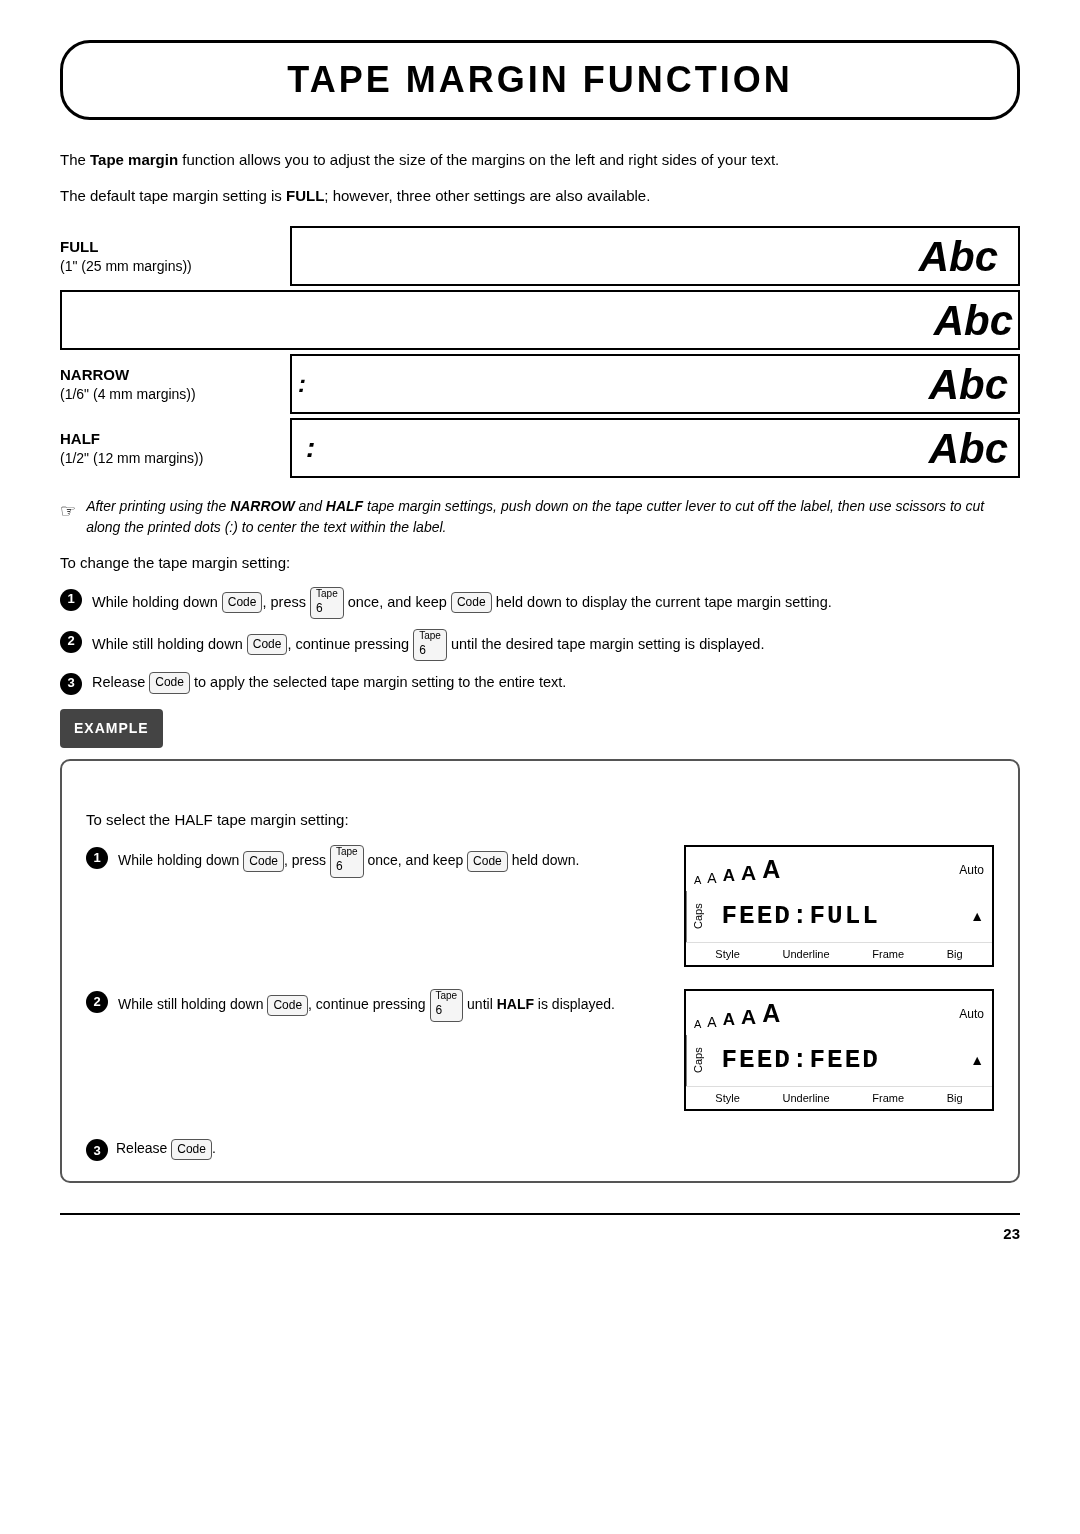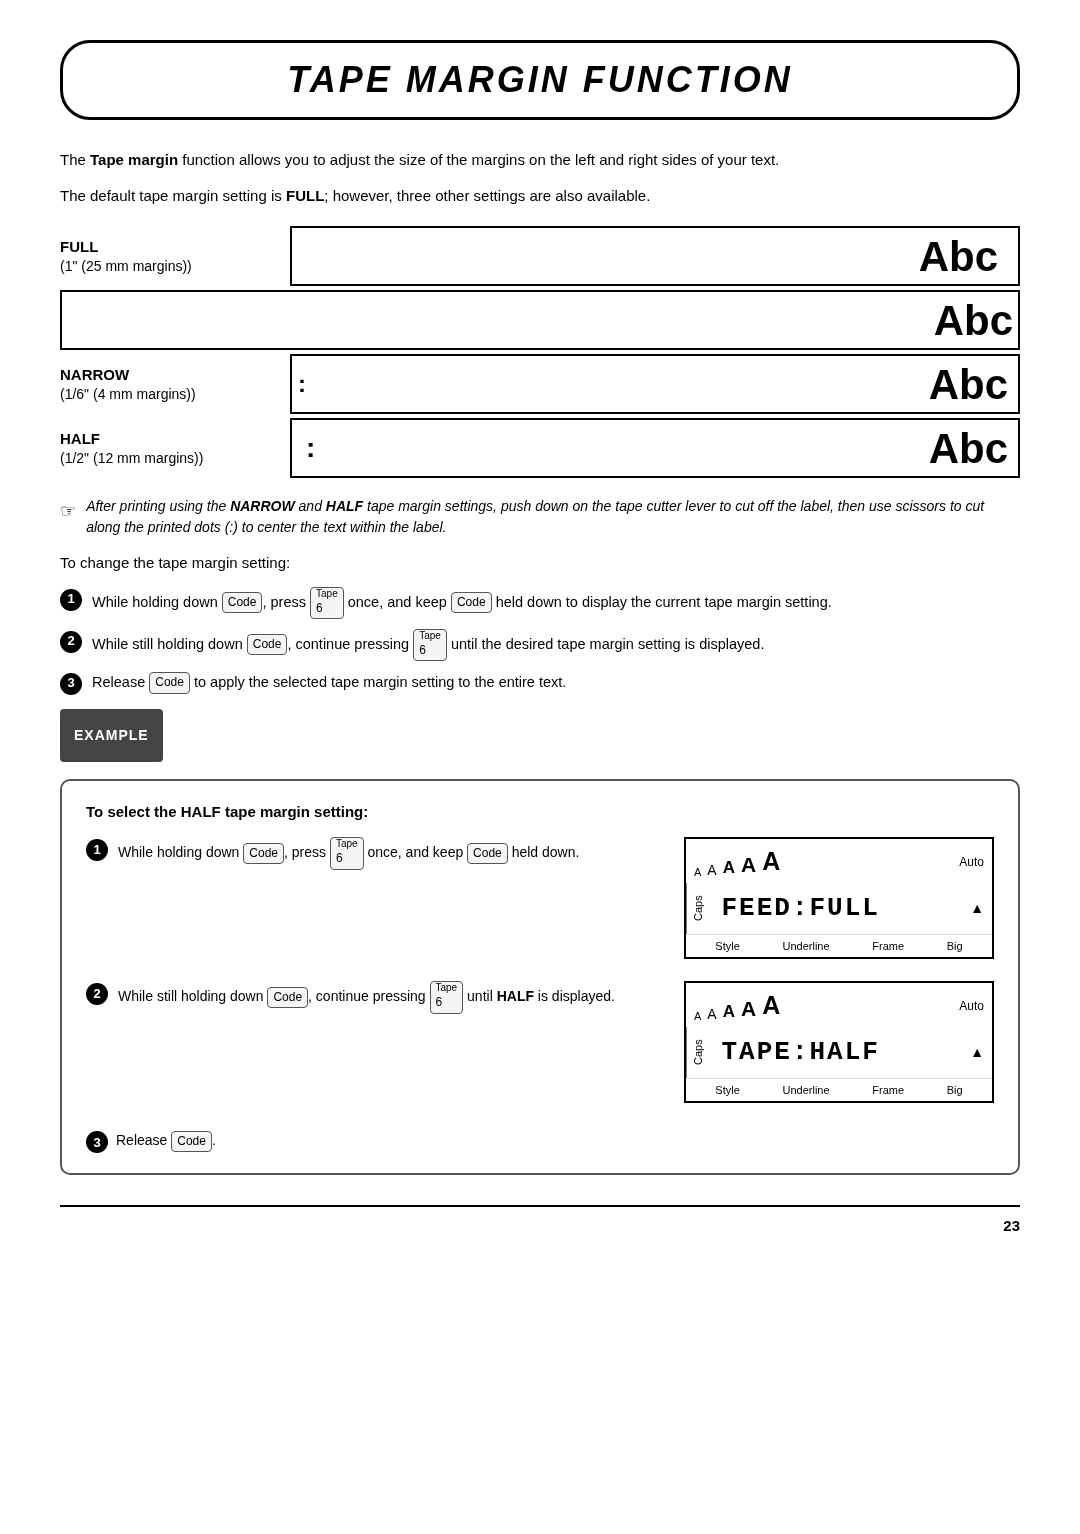--- a/index.html
+++ b/index.html
@@ -19,21 +19,20 @@
       border: 3px solid #000;
       border-radius: 30px;
       text-align: center;
       padding: 10px 30px;
       margin-bottom: 28px;
       background: #fff;
     }
     .title-text {
       font-size: 36px;
       font-weight: 900;
-      font-style: italic;
       letter-spacing: 3px;
     }
 
     
     .intro-para {
       margin-bottom: 12px;
       font-size: 15px;
       line-height: 1.6;
     }
 
@@ -62,20 +61,21 @@
     }
     .tape-sample {
       flex: 1;
       border: 2px solid #000;
       height: 60px;
       display: flex;
       align-items: center;
       position: relative;
       background: #fff;
       overflow: hidden;
+      font-style: italic;
     }
     .tape-abc {
       font-size: 42px;
       font-weight: bold;
       position: absolute;
     }
     .tape-abc.full { right: 20px; }
     .tape-abc.none { right: 5px; }
     .tape-abc.narrow { right: 10px; }
     .tape-abc.half { right: 10px; }
@@ -153,36 +153,37 @@
       line-height: 1.1;
     }
 
     
     .example-label {
       display: inline-block;
       background: #444;
       color: #fff;
       font-weight: bold;
       font-size: 14px;
-      padding: 16px 14px;
+      padding: 9px 14px;
       border-radius: 4px;
-      margin-bottom: 9px;
+      margin-bottom: 3px;
       letter-spacing: 1px;
     }
 
     .example-box {
       border: 2px solid #555;
       border-radius: 10px;
       padding: 20px 24px;
       margin-top: 8px;
     }
     .example-heading {
-      font-weight: bold;
+      font-weight: normal;
       font-size: 15px;
       margin-bottom: 14px;
+      margin-top: 28px;
     }
 
     .example-steps {
       display: flex;
       flex-direction: column;
       gap: 22px;
     }
     .example-step {
       display: flex;
       align-items: flex-start;
@@ -432,21 +433,21 @@
             <span>A</span>
             <span>A</span>
             <span>A</span>
             <span>A</span>
           </div>
           <span class="lcd-auto">Auto</span>
         </div>
         <div class="lcd-caps-row">
           <span class="lcd-caps-label">Caps</span>
           <div style="flex:1; display:flex; align-items:center; justify-content:space-between; padding: 6px 8px;">
-            <span class="lcd-main-display" style="font-size:26px; letter-spacing:2px; border:none; padding:0; background:#fff; font-family:'Courier New',monospace; font-weight:bold;">TAPE:HALF</span>
+            <span class="lcd-main-display" style="font-size:26px; letter-spacing:2px; border:none; padding:0; background:#fff; font-family:'Courier New',monospace; font-weight:bold;">FEED:FEED</span>
             <span class="lcd-arrow-up">▲</span>
           </div>
         </div>
         <div class="lcd-bottom-row">
           <span>Style</span>
           <span>Underline</span>
           <span>Frame</span>
           <span>Big</span>
         </div>
       </div>

